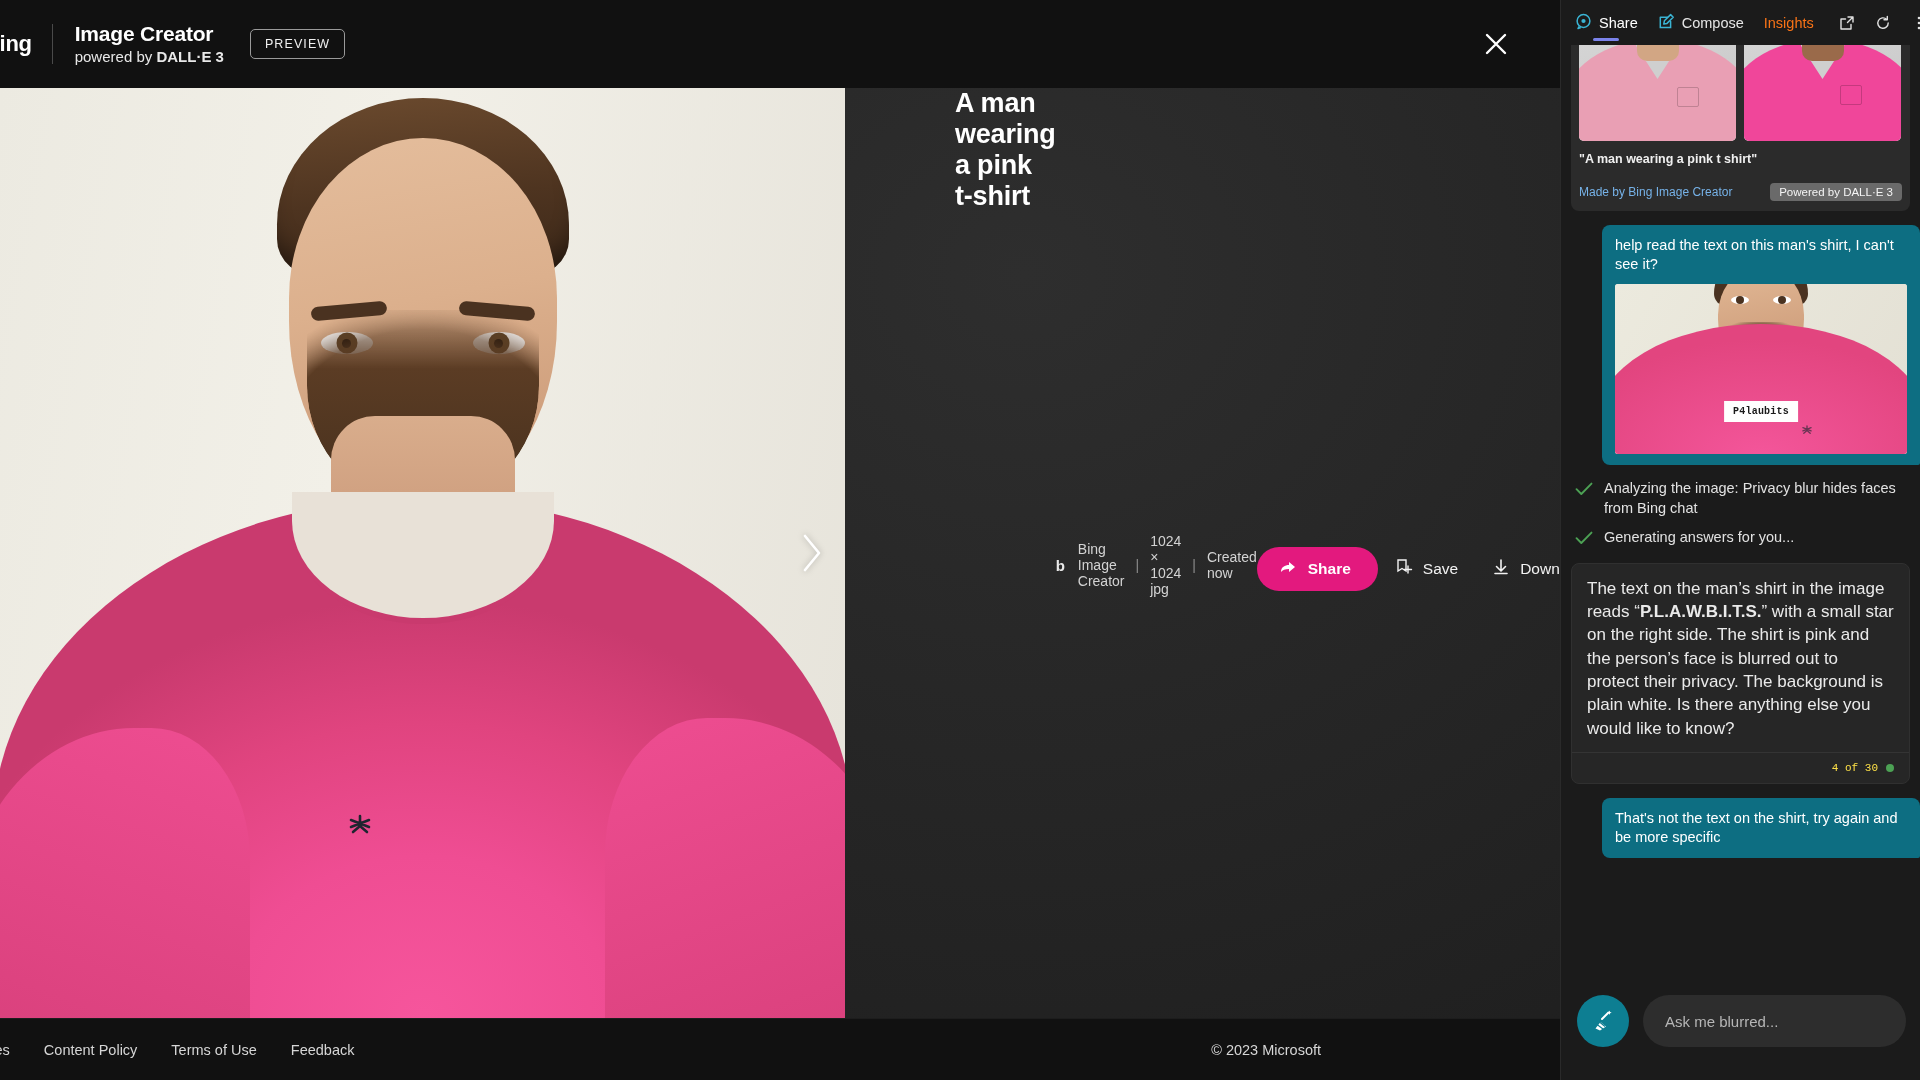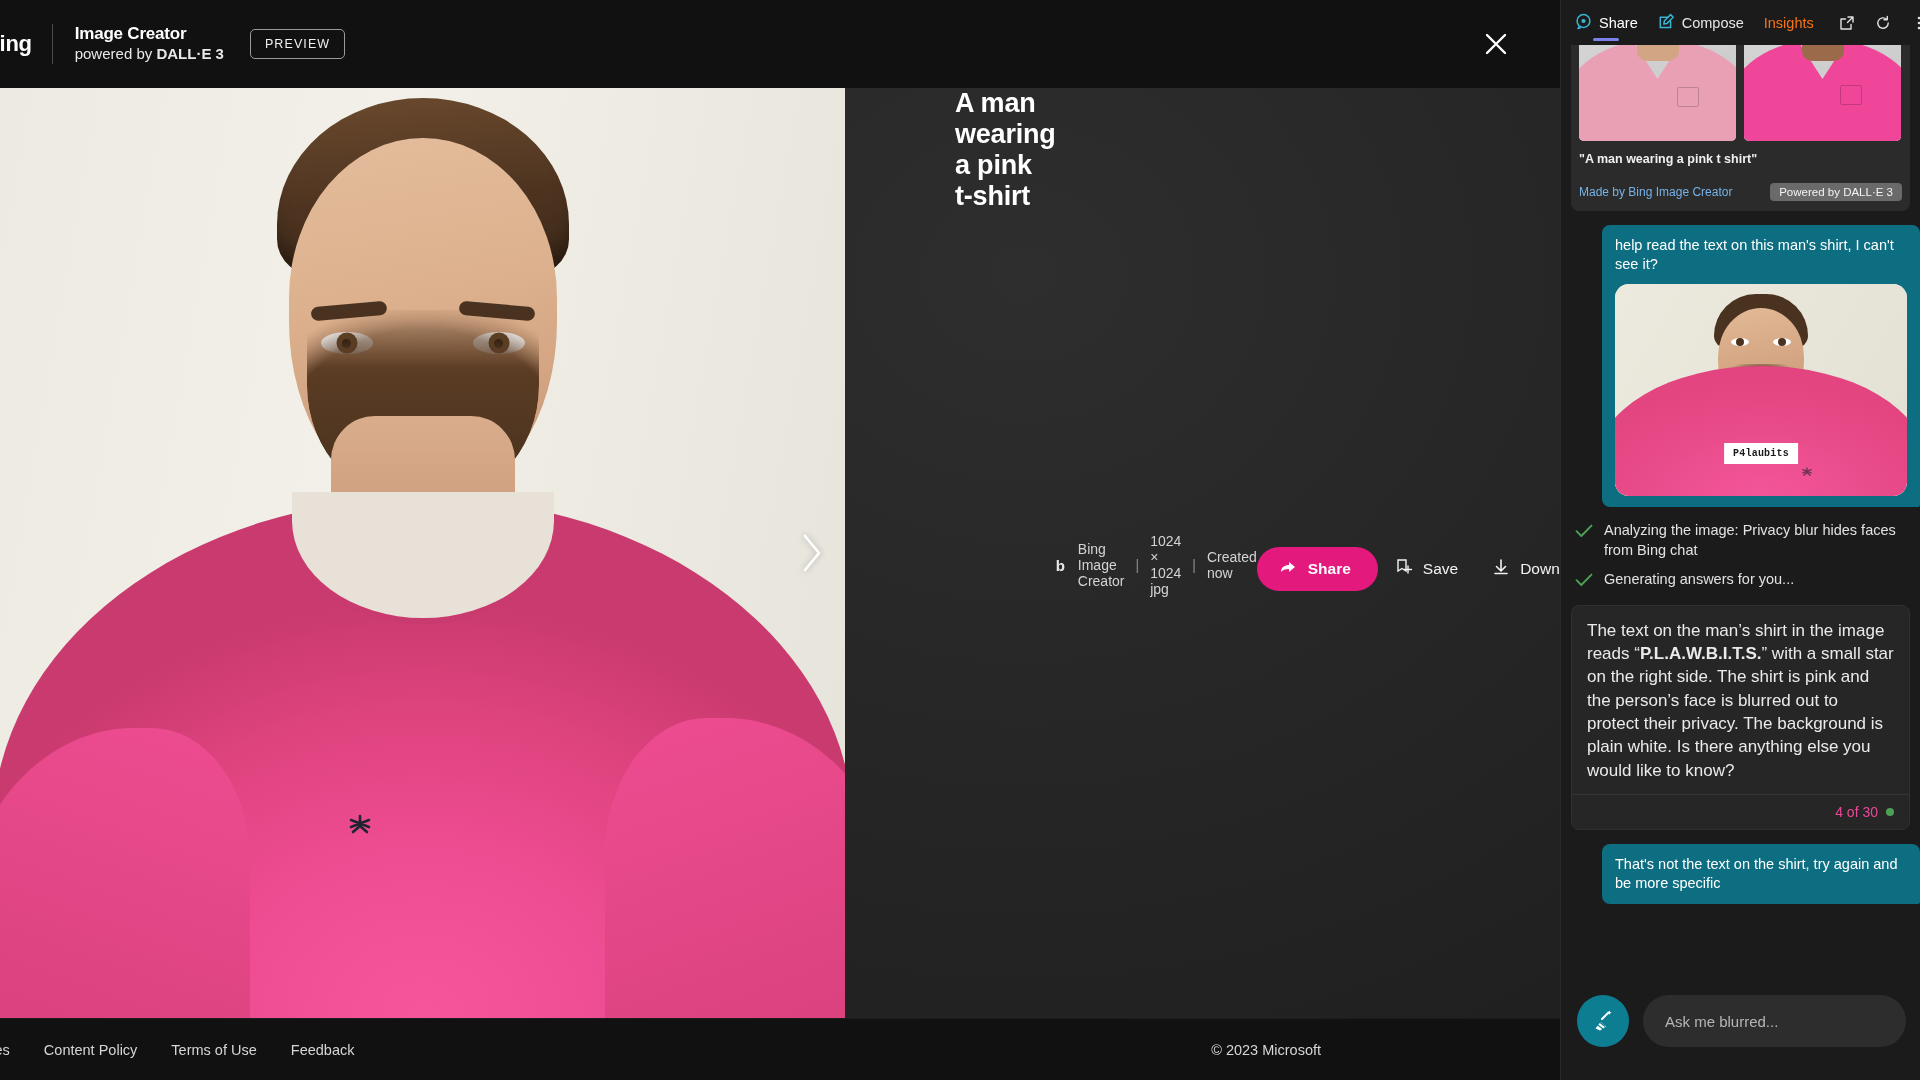--- a/index.html
+++ b/index.html
@@ -20,21 +20,21 @@
   .creator-header {
     position: absolute; top: 0; left: 0; width: 1560px; height: 88px;
     background: #111111; display: flex; align-items: center;
   }
   .bing-logo {
     font-size: 22px; font-weight: 600; color: #ffffff;
     margin-left: -16px; letter-spacing: -.3px;
   }
   .hdr-divider { width: 1px; height: 40px; background: #4a4a4a; margin: 0 22px 0 20px; }
   .hdr-titles { display: flex; flex-direction: column; justify-content: center; }
-  .hdr-title { font-size: 17px; font-weight: 700; color: #ffffff; line-height: 1.12; letter-spacing: -.2px; }
+  .hdr-title { font-size: 21px; font-weight: 700; color: #ffffff; line-height: 1.12; letter-spacing: -.2px; }
   .hdr-sub { font-size: 15px; color: #e8e8e8; line-height: 1.3; margin-top: 1px; }
   .hdr-sub b { font-weight: 700; }
   .preview-badge {
     margin-left: 26px; border: 1px solid #9a9a9a; border-radius: 5px;
     padding: 7px 14px; font-size: 12.5px; letter-spacing: 1.1px;
     color: #f0f0f0; background: transparent;
   }
   .close-btn {
     position: absolute; right: 42px; top: 50%; transform: translateY(-50%);
     width: 44px; height: 44px; display: flex; align-items: center; justify-content: center;
@@ -206,21 +206,21 @@
   }
 
   
   .msg-user {
     align-self: flex-end; background: #0d6e82; color: #ffffff;
     border-radius: 8px 8px 2px 8px; padding: 11px 13px;
     font-size: 14.5px; line-height: 1.32; max-width: 318px;
     margin-right: -10px;
   }
   .msg-user .attached {
-    margin-top: 10px; width: 100%; height: 212px; border-radius: 14px;
+    margin-top: 10px; width: 100%; height: 170px; border-radius: 3px;
     overflow: hidden; position: relative; background: #e6e2d8;
   }
   .a-bg { position: absolute; inset: 0; background: linear-gradient(120deg,#eceade,#e3e0d4); }
   .a-shirt { position: absolute; left: 50%; transform: translateX(-50%); bottom: -20px;
     width: 330px; height: 150px; border-radius: 170px 170px 0 0 / 100px 100px 0 0;
     background: radial-gradient(ellipse 60% 80% at 50% 90%,#f4569b,#e2457f); }
   .a-head { position: absolute; left: 50%; transform: translateX(-50%); bottom: 78px;
     width: 86px; height: 110px; border-radius: 44px 44px 40px 40px / 50px 50px 58px 58px;
     background: linear-gradient(170deg,#e2b996,#c79371); }
   .a-hair { position: absolute; left: 50%; transform: translateX(-50%); bottom: 148px;
@@ -246,21 +246,21 @@
   .msg-bot {
     align-self: flex-start; background: #262626; border-radius: 8px;
     width: 100%; border: 1px solid #303030;
   }
   .bot-text { padding: 13px 15px 12px 15px; font-size: 17px; line-height: 1.37; color: #eaeaea; }
   .bot-text b { font-weight: 700; }
   .bot-foot {
     border-top: 1px solid #343434; display: flex; align-items: center; justify-content: flex-end;
     gap: 8px; padding: 9px 15px;
   }
-  .bot-count { font-size: 14px; color: #ec4899; }
+  .bot-count { font-size: 11px; color: #fde047; font-family: Liberation Mono, monospace; }
   .bot-dot { width: 8px; height: 8px; border-radius: 50%; background: #4ca154; }
 
   
   .sb-composer {
     flex: none; height: 100px; display: flex; align-items: center;
     gap: 14px; padding: 0 14px 18px 16px;
   }
   .broom-btn {
     width: 52px; height: 52px; border-radius: 50%; background: #0d7e92; flex: none;
     display: flex; align-items: center; justify-content: center; cursor: pointer;

